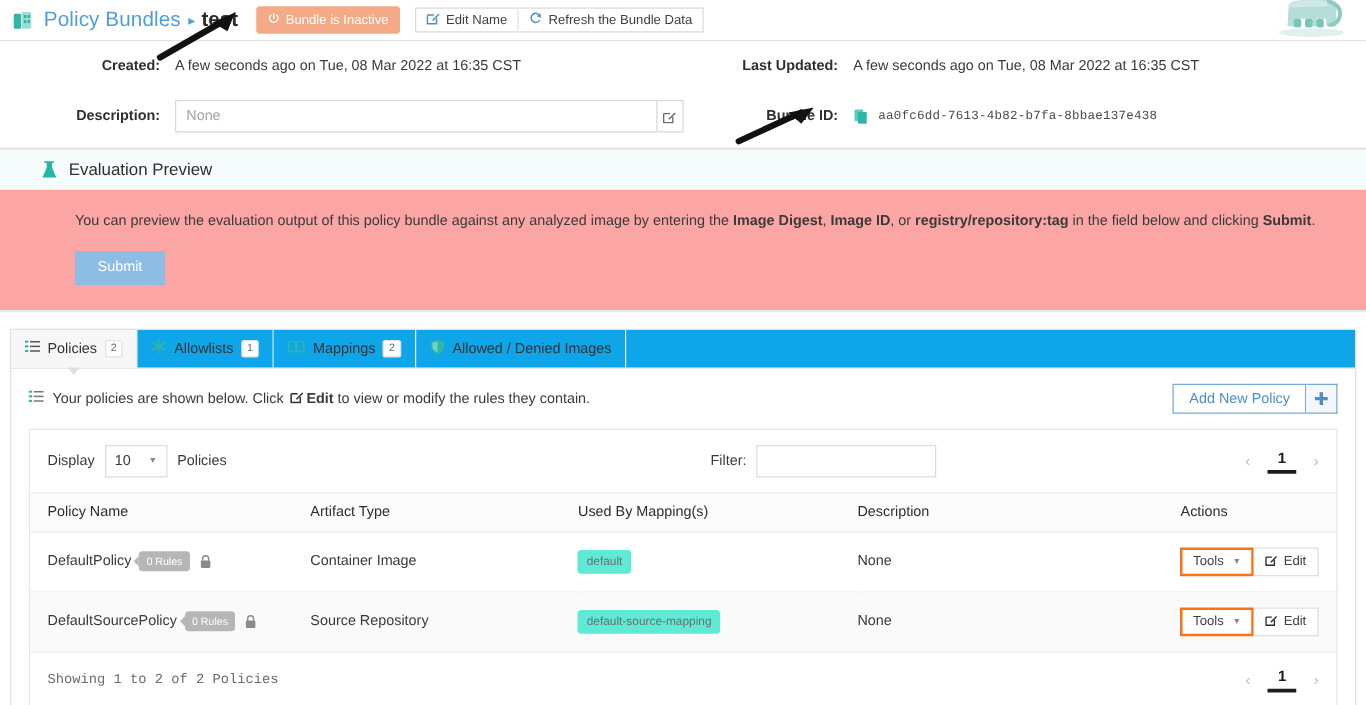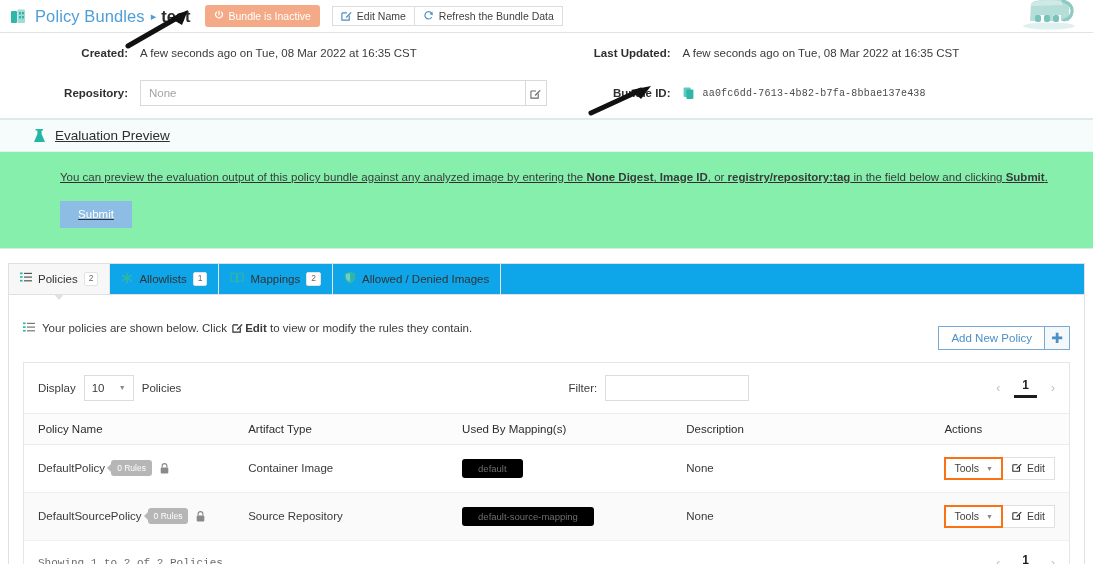--- a/index.html
+++ b/index.html
@@ -116,22 +116,21 @@
     font-size: 10px;
     color: #4a4a4a;
     letter-spacing: .2px;
   }
   .copy-ic { margin-right: 8px; display: inline-flex; cursor: pointer; }
 
   
   .eval-panel {
     border-top: 1px solid #d9ecea;
     border-bottom: 1px solid #d9ecea;
-    background: #86efac;
-    text-decoration: underline;
+    background: #fca5a5;
   }
   .eval-head {
     background: #f5fcfb;
     height: 32px;
     display: flex;
     align-items: center;
     padding-left: 33px;
     border-bottom: 1px solid #e4f1ef;
   }
   .flask-ic { margin-right: 9px; display: inline-flex; }
@@ -221,21 +220,21 @@
     justify-content: space-between;
   }
   .panel-hint {
     font-size: 11.5px;
     color: #3a3a3a;
     display: flex;
     align-items: center;
     gap: 7px;
   }
   .panel-hint b { font-weight: 700; }
-  .add-btn-group { display: flex; margin-top: 19px; }
+  .add-btn-group { display: flex; }
   .add-btn {
     border: 1px solid #7aa9d6;
     background: #fff;
     color: #4d8fc4;
     font-size: 11.5px;
     height: 24px;
     padding: 0 12px;
     display: flex; align-items: center;
     cursor: pointer;
     font-family: inherit;
@@ -335,25 +334,25 @@
     position: absolute;
     left: -4px; top: 50%;
     margin-top: -4px;
     border-top: 4px solid transparent;
     border-bottom: 4px solid transparent;
     border-right: 4px solid #b6b6b6;
   }
   .lock-ic { margin-left: 8px; display: inline-flex; }
   .map-badge {
     display: inline-block;
-    background: #000000;
+    background: #5eead4;
     color: #6e6e6e;
     font-size: 9.5px;
     border-radius: 3px;
-    padding: 4px 16px;
+    padding: 4px 7px;
   }
   .actions { display: inline-flex; }
   .tools-btn {
     border: 2px solid #f97316;
     background: #fff;
     font-size: 10.5px;
     color: #3f3f3f;
     height: 23px;
     padding: 4px 8px;
     display: flex; align-items: center; gap: 7px;
@@ -456,21 +455,21 @@
         <span class="meta-value">A few seconds ago on Tue, 08 Mar 2022 at 16:35 CST</span>
       </div>
       <div class="meta-col">
         <span class="meta-label updated">Last Updated:</span>
         <span class="meta-value">A few seconds ago on Tue, 08 Mar 2022 at 16:35 CST</span>
       </div>
     </div>
 
     <div class="meta-row meta-row2">
       <div class="meta-col">
-        <span class="meta-label created">Repository:</span>
+        <span class="meta-label created">Description:</span>
         <input class="desc-input" type="text" placeholder="None" style="">
         <span class="desc-edit">
           <svg width="11" height="11" viewBox="0 0 12 12">
             <path d="M1 3.2 H6.6 M1 3.2 V11 H9 V6" stroke="#6b6b6b" stroke-width="1.2" fill="none"></path>
             <path d="M5.1 7.6 L10.6 2.1 L11.6 3.1 L6.1 8.6 Z" fill="#6b6b6b"></path>
           </svg>
         </span>
       </div>
       <div class="meta-col">
         <span class="meta-label updated">Bundle ID:</span>
@@ -499,21 +498,21 @@
     <div class="eval-head">
       <span class="flask-ic">
         <svg width="13" height="16" viewBox="0 0 13 16">
           <path d="M2.5 1 H10 V2.4 H8.6 V6 L12 14 H1 L4.4 6 V2.4 H2.5 Z" fill="#23b5a5"></path>
         </svg>
       </span>
       <span class="eval-title">Evaluation Preview</span>
     </div>
     <div class="eval-body">
       <div class="eval-desc">
-        <span>You can preview the evaluation output of this policy bundle against any analyzed image by entering the </span><b>None Digest</b><span>, </span><b>Image ID</b><span>, or </span><b>registry/repository:tag</b><span> in the field below and clicking </span><b>Submit</b><span>.</span>
+        <span>You can preview the evaluation output of this policy bundle against any analyzed image by entering the </span><b>Image Digest</b><span>, </span><b>Image ID</b><span>, or </span><b>registry/repository:tag</b><span> in the field below and clicking </span><b>Submit</b><span>.</span>
       </div>
       <div class="eval-form">
         <button class="submit-btn">Submit</button>
       </div>
     </div>
   </div>
 
   <div class="tabs-wrap">
     <div class="tabs">
 

